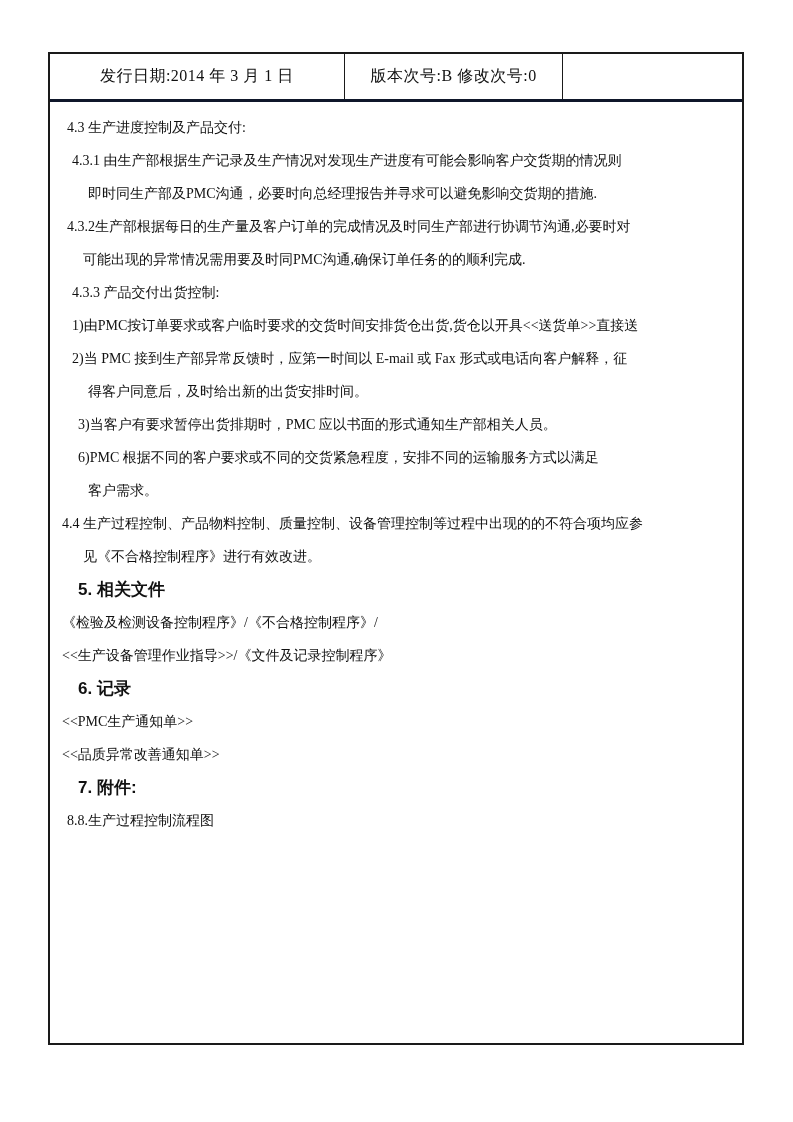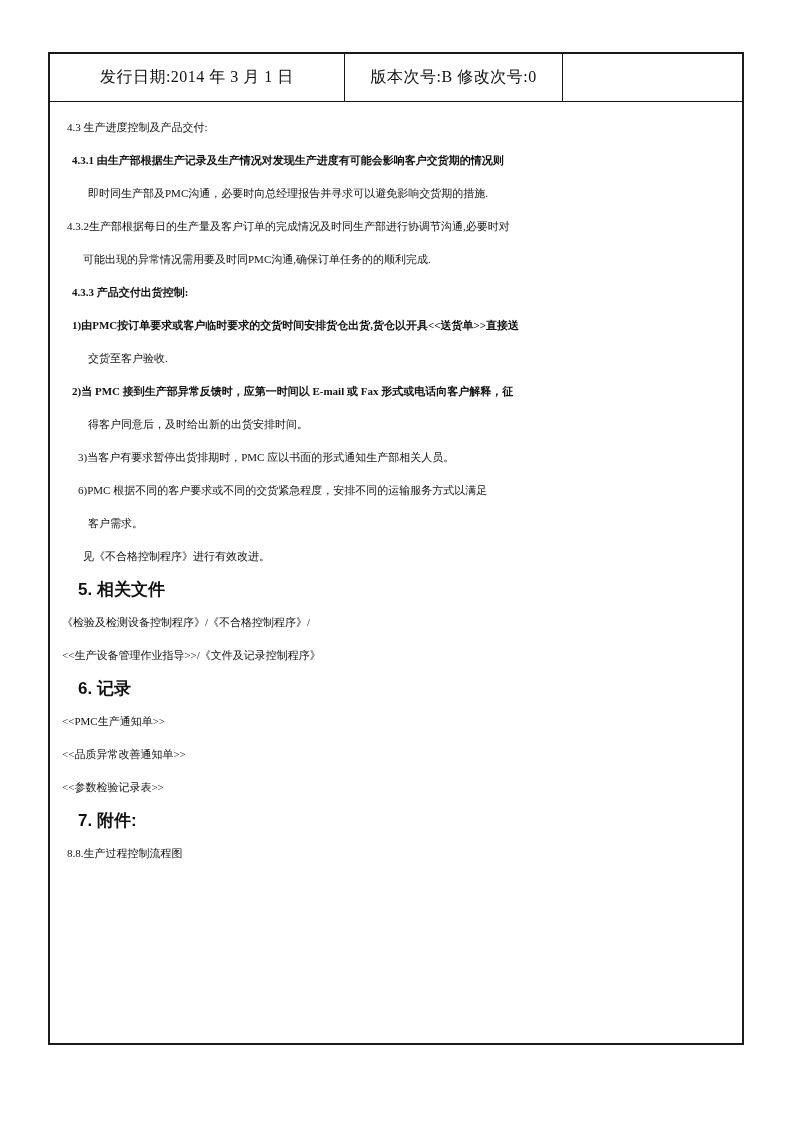--- a/index.html
+++ b/index.html
@@ -18,55 +18,55 @@
     left: 48px;
     top: 52px;
     width: 696px;
     height: 993px;
     border: 2px solid #1a1a1a;
     background: #ffffff;
   }
   .doc-header {
     display: flex;
     height: 48px;
-    border-bottom: 1px solid #0f172a;
+    border-bottom: 3px solid #0f172a;
   }
   .doc-header .cell {
     display: flex;
     align-items: center;
     justify-content: center;
     font-size: 16px;
     letter-spacing: 0.5px;
     white-space: nowrap;
     overflow: hidden;
   }
   .cell-issue   { width: 42.6%; border-right: 1px solid #1a1a1a; }
   .cell-version { width: 31.6%; border-right: 1px solid #1a1a1a; }
   .cell-page    { width: 25.8%; }
   .doc-body {
     height: 941px;
     padding-top: 9px;
     overflow: hidden;
   }
   .line {
     line-height: 33px;
-    font-size: 11px;
+    font-size: 14px;
     white-space: nowrap;
     overflow: hidden;
   }
   .line.heading {
     font-family: "Liberation Sans", "DejaVu Sans", sans-serif;
     font-weight: bold;
     font-size: 17px;
     margin-left: 28px;
   }
   .ind-a { margin-left: 8px; }
   .ind-b { margin-left: 12px; }
   .ind-c { margin-left: 17px; }
-  .ind-d { margin-left: 22px; font-weight: bold; }
+  .ind-d { margin-left: 22px; }
   .ind-e { margin-left: 28px; }
   .ind-f { margin-left: 33px; }
   .ind-g { margin-left: 38px; font-family: Liberation Serif, serif; }
 </style>
 </head>
 <body>
 
 <div class="page">
   <div class="doc-table">
     <div class="doc-header">
@@ -74,31 +74,30 @@
       <div class="cell cell-version">版本次号:B  修改次号:0</div>
     </div>
     <div class="doc-body">
         <div class="line ind-c">4.3 生产进度控制及产品交付:</div>
         <div class="line ind-d">4.3.1 由生产部根据生产记录及生产情况对发现生产进度有可能会影响客户交货期的情况则</div>
         <div class="line ind-g">即时同生产部及PMC沟通，必要时向总经理报告并寻求可以避免影响交货期的措施.</div>
         <div class="line ind-c">4.3.2生产部根据每日的生产量及客户订单的完成情况及时同生产部进行协调节沟通,必要时对</div>
         <div class="line ind-f">可能出现的异常情况需用要及时同PMC沟通,确保订单任务的的顺利完成.</div>
         <div class="line ind-d">4.3.3 产品交付出货控制:</div>
         <div class="line ind-d">1)由PMC按订单要求或客户临时要求的交货时间安排货仓出货,货仓以开具&lt;&lt;送货单&gt;&gt;直接送</div>
-        <div class="line ind-g">交货至客户验收.</div>
         <div class="line ind-d">2)当 PMC 接到生产部异常反馈时，应第一时间以 E-mail 或 Fax 形式或电话向客户解释，征</div>
         <div class="line ind-g">得客户同意后，及时给出新的出货安排时间。</div>
         <div class="line ind-e">3)当客户有要求暂停出货排期时，PMC 应以书面的形式通知生产部相关人员。</div>
         <div class="line ind-e">6)PMC 根据不同的客户要求或不同的交货紧急程度，安排不同的运输服务方式以满足</div>
         <div class="line ind-g">客户需求。</div>
+        <div class="line ind-b">4.4 生产过程控制、产品物料控制、质量控制、设备管理控制等过程中出现的的不符合项均应参</div>
         <div class="line ind-f">见《不合格控制程序》进行有效改进。</div>
         <div class="line ind-a heading">5.  相关文件</div>
         <div class="line ind-b">《检验及检测设备控制程序》/《不合格控制程序》/</div>
         <div class="line ind-b">&lt;&lt;生产设备管理作业指导&gt;&gt;/《文件及记录控制程序》</div>
         <div class="line ind-a heading">6.  记录</div>
         <div class="line ind-b">&lt;&lt;PMC生产通知单&gt;&gt;</div>
         <div class="line ind-b">&lt;&lt;品质异常改善通知单&gt;&gt;</div>
-        <div class="line ind-b">&lt;&lt;参数检验记录表&gt;&gt;</div>
         <div class="line ind-a heading">7.  附件:</div>
         <div class="line ind-c">8.8.生产过程控制流程图</div>
       </div>
   </div>
 </div>
 
 </body></html>

